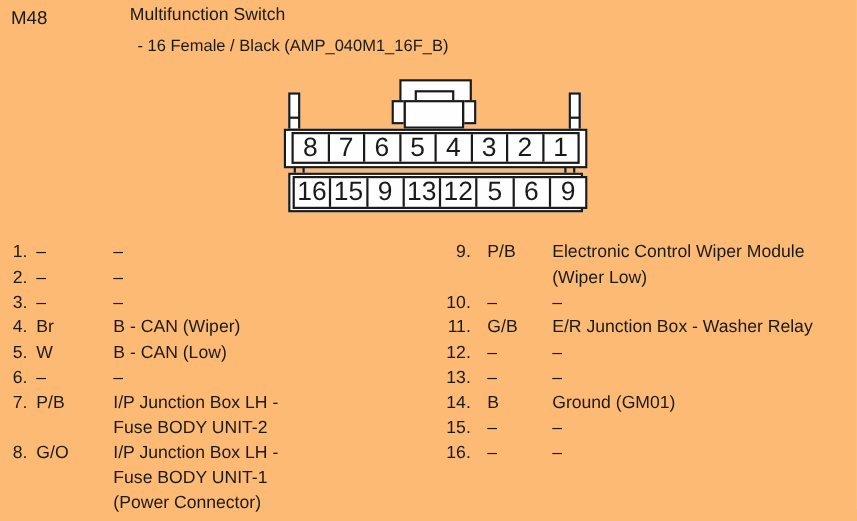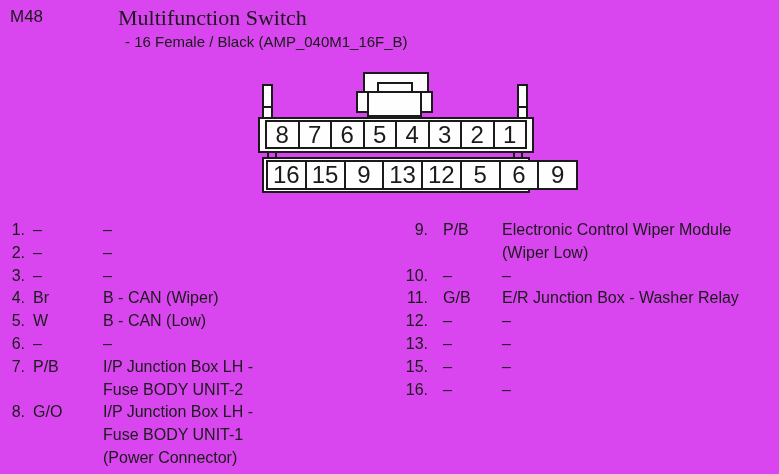--- a/index.html
+++ b/index.html
@@ -4,29 +4,29 @@
 <style>
   html, body { margin: 0; padding: 0; }
   body {
     font-family: "Liberation Sans", sans-serif;
     background: #ffffff;
   }
   #stage {
     position: relative;
     width: 779px;
     height: 474px;
-    background: #d946ef;
+    background: #fdba74;
     color: #1a1a1a;
     overflow: hidden;
   }
   .abs { position: absolute; }
 
   
   .code      { left: 10px;  top: 7px;  font-size: 17px; }
-  .title     { left: 118px; top: 5px;  font-size: 22px; font-family: Liberation Serif, serif; }
+  .title     { left: 118px; top: 5px;  font-size: 16px; }
   .subtitle  { left: 125px; top: 33px; font-size: 15px; }
 
   
   .box { position: absolute; border: 2px solid #1a1a1a; background: #fefefe; box-sizing: border-box; }
   .tab-left   { left: 262px; top: 84px; width: 11px; height: 35px; }
   .tab-right  { left: 517px; top: 84px; width: 11px; height: 35px; }
   .tab-divider { position: absolute; left: -1px; right: -1px; top: 20px; height: 2px; background: #1a1a1a; }
   .latch-top   { left: 363px; top: 72px; width: 66px; height: 21px; }
   .latch-tab   { left: 377px; top: 82px; width: 36px; height: 11px; }
   .wing-left   { left: 356px; top: 91px; width: 13px; height: 22px; }
@@ -36,21 +36,21 @@
   .row2-outer  { left: 262px; top: 157px; width: 268px; height: 36px; }
   .step { position: absolute; box-sizing: border-box; border-left: 2px solid #1a1a1a; border-right: 2px solid #1a1a1a; width: 10px; height: 7px; top: 152px; }
   .step-left  { left: 267px; }
   .step-right { left: 513px; }
   .pin-strip {
     position: absolute; box-sizing: border-box;
     border: 2px solid #1a1a1a; background: #fefefe;
     display: flex;
   }
   .strip-top    { left: 265px; top: 120px; width: 262px; height: 29px; }
-  .strip-bottom { left: 266px; top: 160px; width: 312px; height: 30px; }
+  .strip-bottom { left: 266px; top: 160px; width: 268px; height: 30px; }
   .pin-cell {
     flex: 1; display: flex; align-items: center; justify-content: center;
     border-right: 2px solid #1a1a1a;
     font-size: 24px; line-height: 1;
   }
   .pin-cell:last-child { border-right: none; }
 
   
   .pin-list { position: absolute; top: 219px; font-size: 16px; }
   .pin-list-left  { left: 9px;   width: 386px; }
@@ -180,20 +180,25 @@
       <span class="pin-num">12.</span>
       <span class="pin-color">–</span>
       <span class="pin-desc">–</span>
     </div>
     <div class="pin-row">
       <span class="pin-num">13.</span>
       <span class="pin-color">–</span>
       <span class="pin-desc">–</span>
     </div>
     <div class="pin-row">
+      <span class="pin-num">14.</span>
+      <span class="pin-color">B</span>
+      <span class="pin-desc">Ground (GM01)</span>
+    </div>
+    <div class="pin-row">
       <span class="pin-num">15.</span>
       <span class="pin-color">–</span>
       <span class="pin-desc">–</span>
     </div>
     <div class="pin-row">
       <span class="pin-num">16.</span>
       <span class="pin-color">–</span>
       <span class="pin-desc">–</span>
     </div>
   </div>

